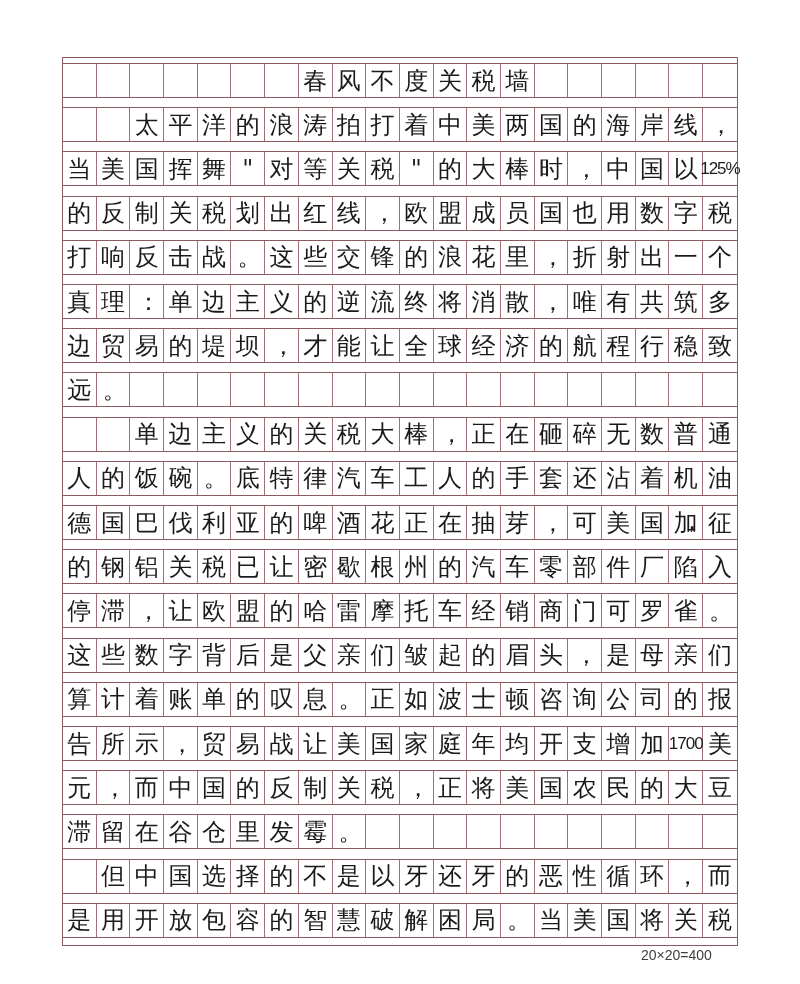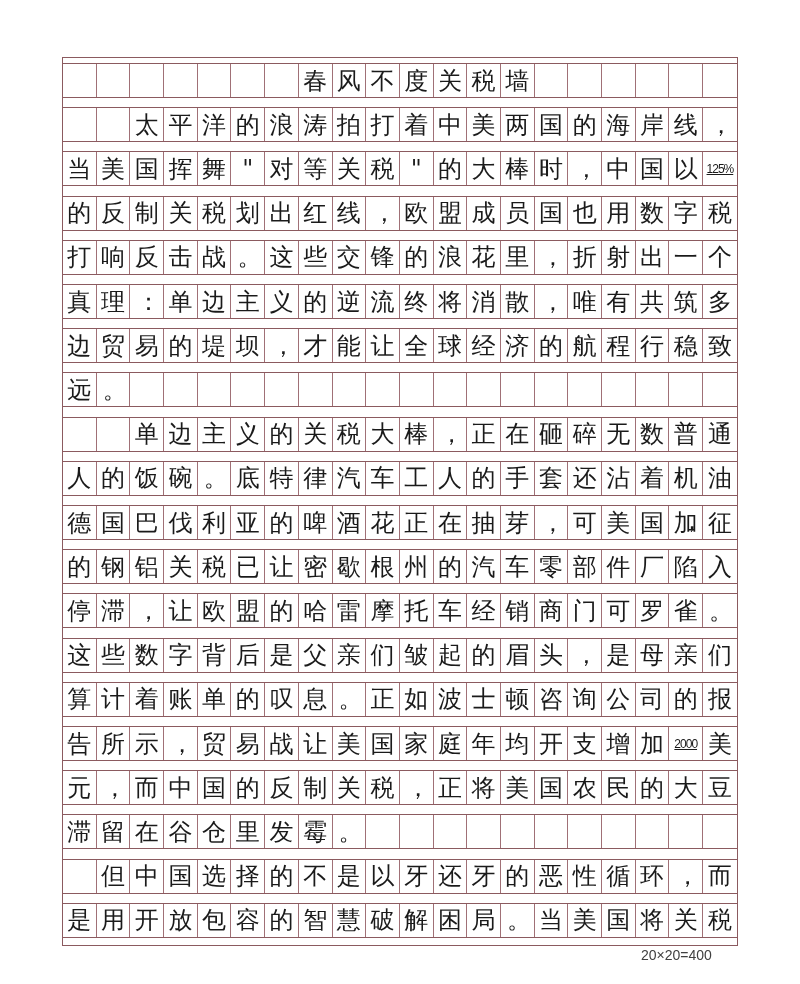--- a/index.html
+++ b/index.html
@@ -17,21 +17,21 @@
     background: #ffffff;
   }
   .cell {
     width: 33.7px; height: 100%; flex: 0 0 33.7px; box-sizing: border-box;
     border-right: 1px solid #a07076;
     display: flex; align-items: center; justify-content: center;
     font-family: "DejaVu Serif", serif; font-size: 24px; color: #1a1a1a;
     line-height: 1; position: relative; white-space: nowrap;
   }
   .cell:last-child { border-right: none; }
-  .cell.small { font-size: 12px; letter-spacing: -1px; font-family: "Liberation Sans", sans-serif; text-decoration: underline; }
+  .cell.small { font-size: 17px; letter-spacing: -1px; font-family: "Liberation Sans", sans-serif; }
   .cell.punct { justify-content: flex-start; padding-left: 6px; }
   .overflow {
     position: absolute; left: 680px; font-family: "DejaVu Serif", serif;
     font-size: 24px; color: #1a1a1a; line-height: 35px; height: 35px;
   }
   .footer {
     position: absolute; left: 641px; top: 947px; font-family: "Liberation Sans", sans-serif;
     font-size: 14px; color: #404040; 
   }
 </style>
@@ -381,21 +381,21 @@
       <div class="cell">美</div>
       <div class="cell">国</div>
       <div class="cell">家</div>
       <div class="cell">庭</div>
       <div class="cell">年</div>
       <div class="cell">均</div>
       <div class="cell">开</div>
       <div class="cell">支</div>
       <div class="cell">增</div>
       <div class="cell">加</div>
-      <div class="cell small">2000</div>
+      <div class="cell small">1700</div>
       <div class="cell">美</div>
     </div>
     <div class="row" style="top: 712.2px;">
       <div class="cell">元</div>
       <div class="cell punct">，</div>
       <div class="cell">而</div>
       <div class="cell">中</div>
       <div class="cell">国</div>
       <div class="cell">的</div>
       <div class="cell">反</div>

